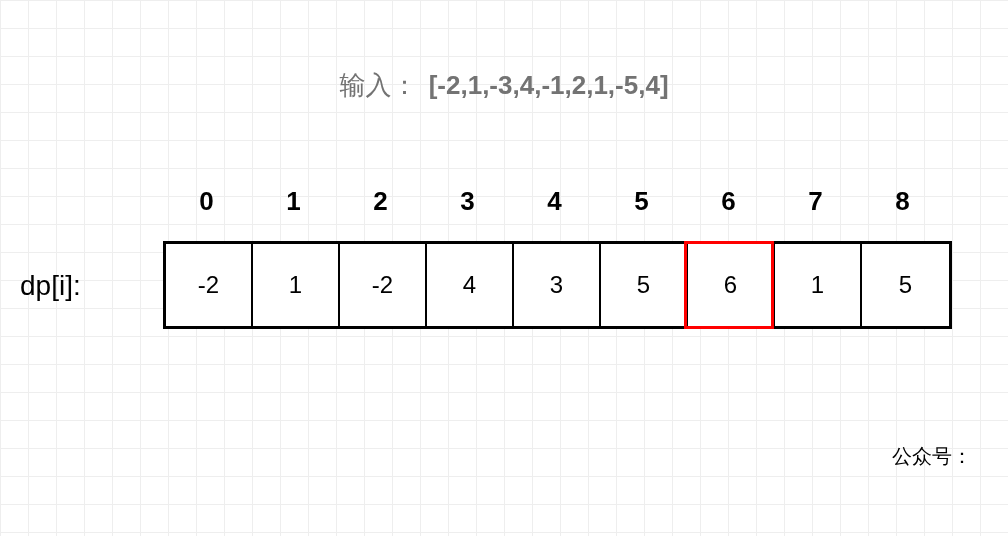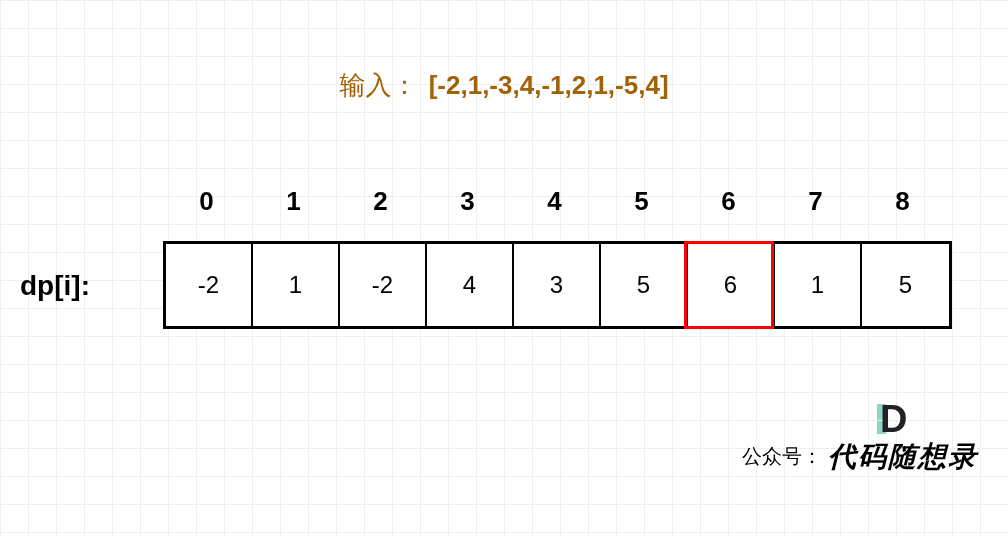--- a/index.html
+++ b/index.html
@@ -23,21 +23,21 @@
       position: absolute;
       inset: 0;
     }
     .input-line {
       position: absolute;
       top: 68px;
       left: 0;
       width: 100%;
       text-align: center;
       font-size: 26px;
-      color: #a16207;
+      color: #737373;
     }
     .input-line .label { font-weight: 400; }
     .input-line .arr { font-weight: 700; margin-left: 4px; }
     .index-row {
       position: absolute;
       top: 186px;
       left: 163px;
       display: flex;
     }
     .index-label {
@@ -51,21 +51,21 @@
       width: 87px;
       text-align: center;
       font-size: 26px;
       font-weight: 700;
     }
     .dp-label {
       position: absolute;
       top: 270px;
       left: 20px;
       font-size: 28px;
-      font-weight: 700;
+      font-weight: 400;
     }
     .dp-row {
       position: absolute;
       top: 241px;
       left: 163px;
       display: flex;
       border: 3px solid #000;
     }
     .dp-cell {
       width: 87px;
@@ -159,17 +159,16 @@
     <div class="dp-cell">1</div>
     <div class="dp-cell">5</div>
   </div>
 
   <div class="highlight" id="hl" style="left: 684px;"></div>
 
   <div class="footer">
     <span class="footer-label">公众号：</span>
     <span style="position:relative;display:inline-block;">
       <span class="logo-d" style="position:absolute;top:-36px;left:52px;">D</span>
-      <span class="footer-brand">代码随想录</span>
     </span>
   </div>
 
 </div>
 
 </body></html>

